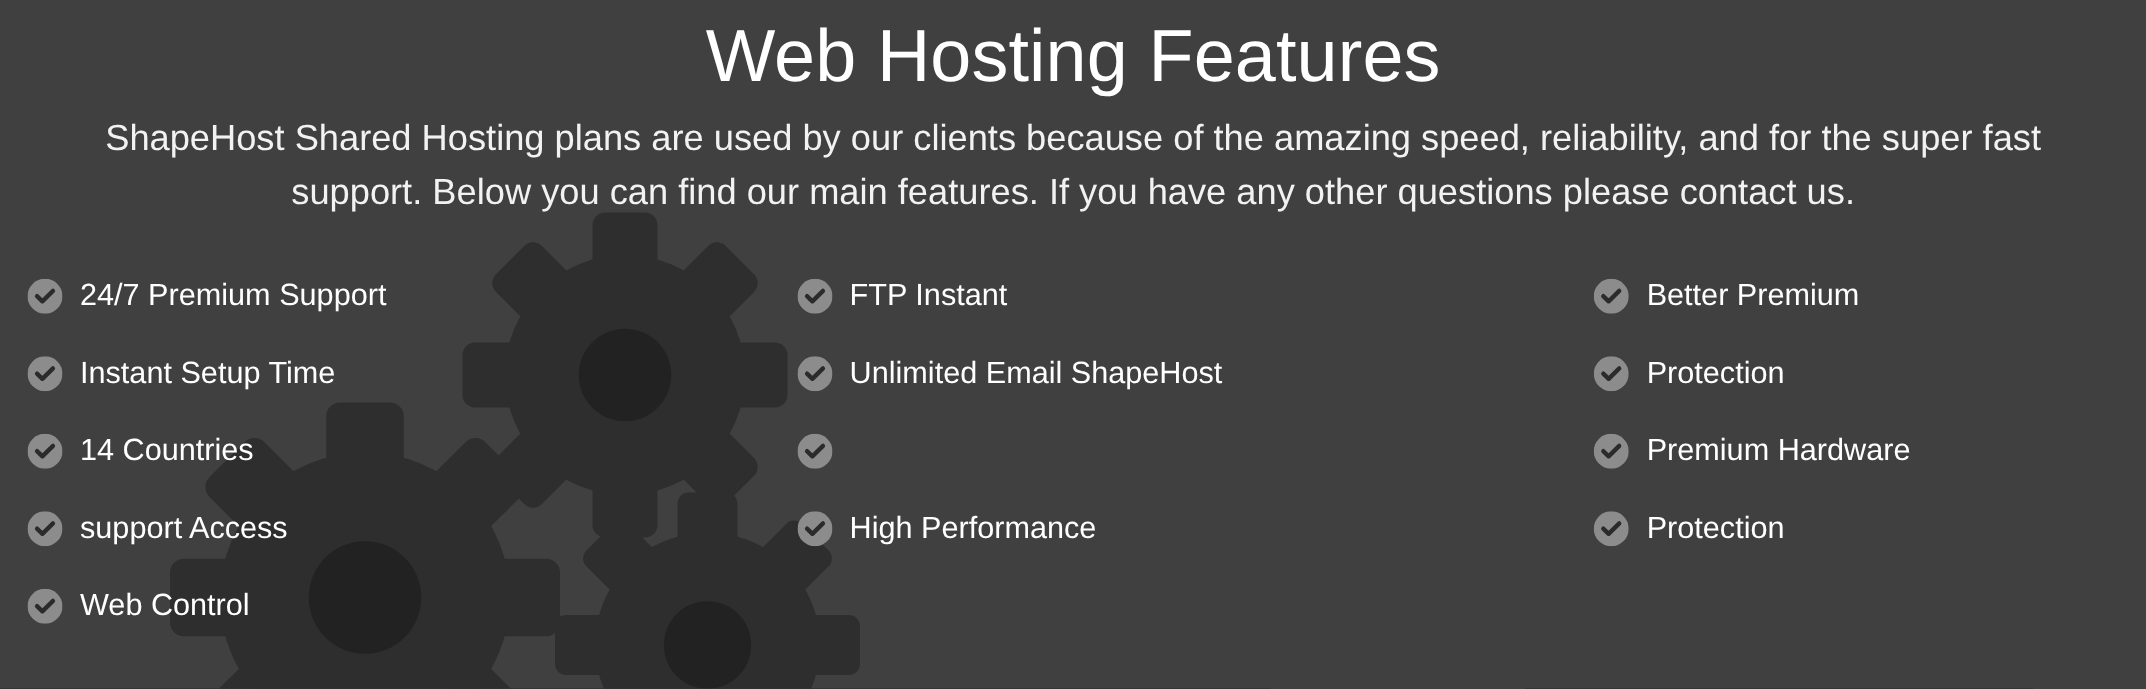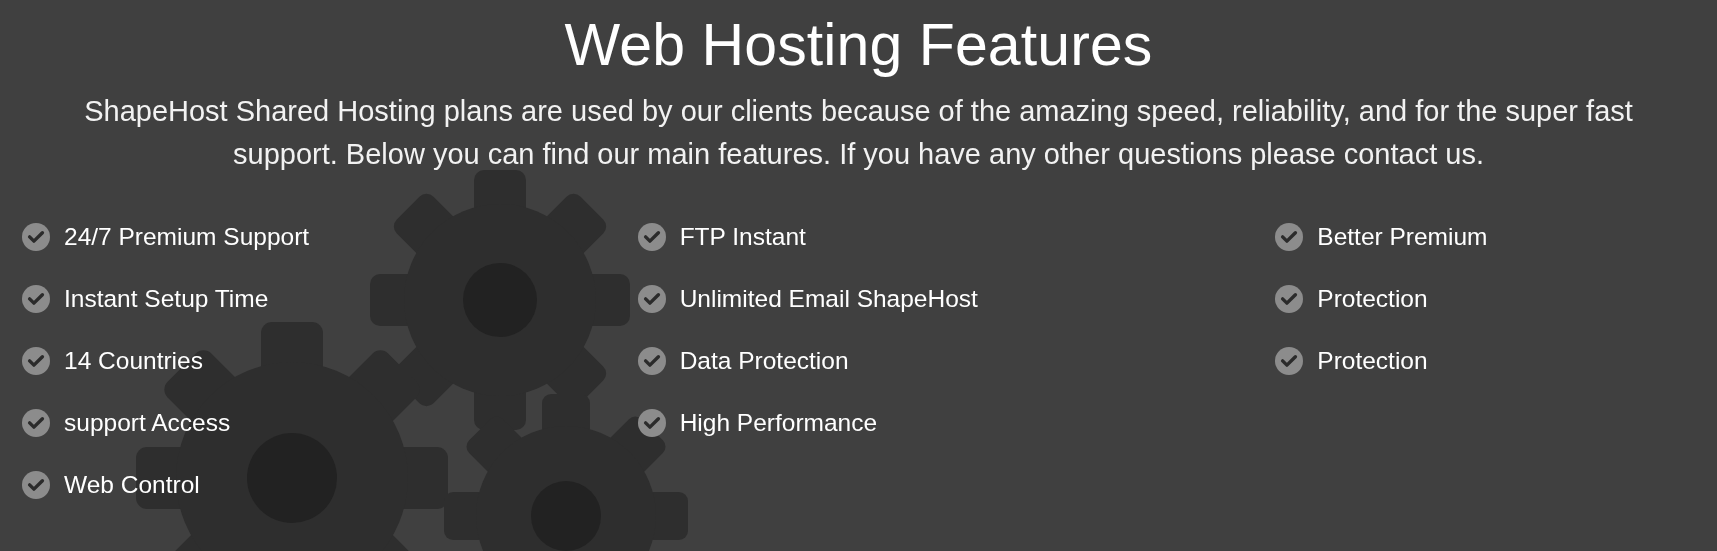--- a/index.html
+++ b/index.html
@@ -221,21 +221,20 @@
             <circle cx="14" cy="14" r="14" fill="#8c8c8c"></circle>
             <path d="M7.6 13.9 L11.9 18.1 L20.4 9.7" fill="none" stroke="#2b2b2b" stroke-width="3.4" stroke-linecap="round" stroke-linejoin="round"></path>
           </svg>
         <span class="feature-label">Unlimited Email ShapeHost</span>
       </div>
       <div class="feature-item">
         <svg class="check-icon" viewBox="0 0 28 28">
             <circle cx="14" cy="14" r="14" fill="#8c8c8c"></circle>
             <path d="M7.6 13.9 L11.9 18.1 L20.4 9.7" fill="none" stroke="#2b2b2b" stroke-width="3.4" stroke-linecap="round" stroke-linejoin="round"></path>
           </svg>
-        <span class="feature-label">Data Protection</span>
       </div>
       <div class="feature-item">
         <svg class="check-icon" viewBox="0 0 28 28">
             <circle cx="14" cy="14" r="14" fill="#8c8c8c"></circle>
             <path d="M7.6 13.9 L11.9 18.1 L20.4 9.7" fill="none" stroke="#2b2b2b" stroke-width="3.4" stroke-linecap="round" stroke-linejoin="round"></path>
           </svg>
         <span class="feature-label">High Performance</span>
       </div>
     </div>
 
@@ -246,20 +245,27 @@
             <path d="M7.6 13.9 L11.9 18.1 L20.4 9.7" fill="none" stroke="#2b2b2b" stroke-width="3.4" stroke-linecap="round" stroke-linejoin="round"></path>
           </svg>
         <span class="feature-label">Better Premium</span>
       </div>
       <div class="feature-item">
         <svg class="check-icon" viewBox="0 0 28 28">
             <circle cx="14" cy="14" r="14" fill="#8c8c8c"></circle>
             <path d="M7.6 13.9 L11.9 18.1 L20.4 9.7" fill="none" stroke="#2b2b2b" stroke-width="3.4" stroke-linecap="round" stroke-linejoin="round"></path>
           </svg>
         <span class="feature-label">Protection</span>
+      </div>
+      <div class="feature-item">
+        <svg class="check-icon" viewBox="0 0 28 28">
+            <circle cx="14" cy="14" r="14" fill="#8c8c8c"></circle>
+            <path d="M7.6 13.9 L11.9 18.1 L20.4 9.7" fill="none" stroke="#2b2b2b" stroke-width="3.4" stroke-linecap="round" stroke-linejoin="round"></path>
+          </svg>
+        <span class="feature-label">Premium Hardware</span>
       </div>
       <div class="feature-item">
         <svg class="check-icon" viewBox="0 0 28 28">
             <circle cx="14" cy="14" r="14" fill="#8c8c8c"></circle>
             <path d="M7.6 13.9 L11.9 18.1 L20.4 9.7" fill="none" stroke="#2b2b2b" stroke-width="3.4" stroke-linecap="round" stroke-linejoin="round"></path>
           </svg>
         <span class="feature-label">Protection</span>
       </div>
     </div>
 

